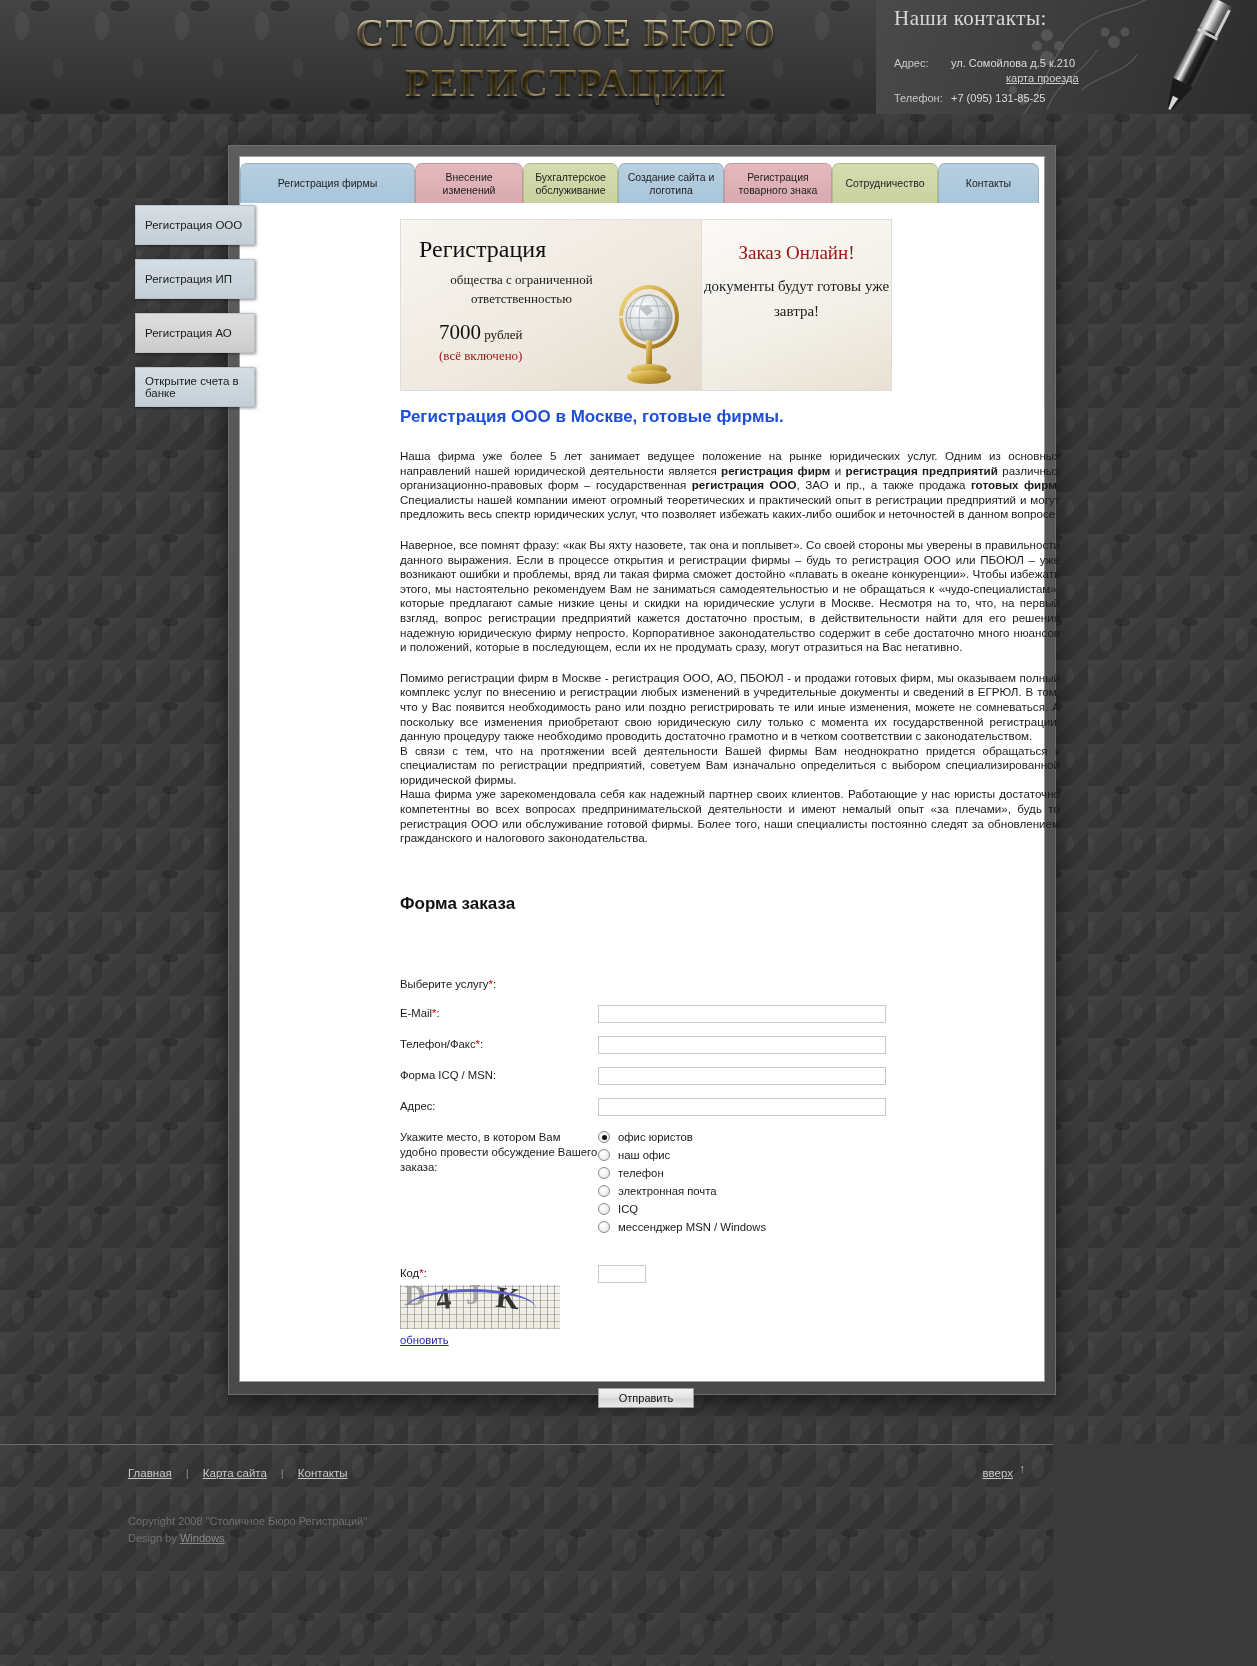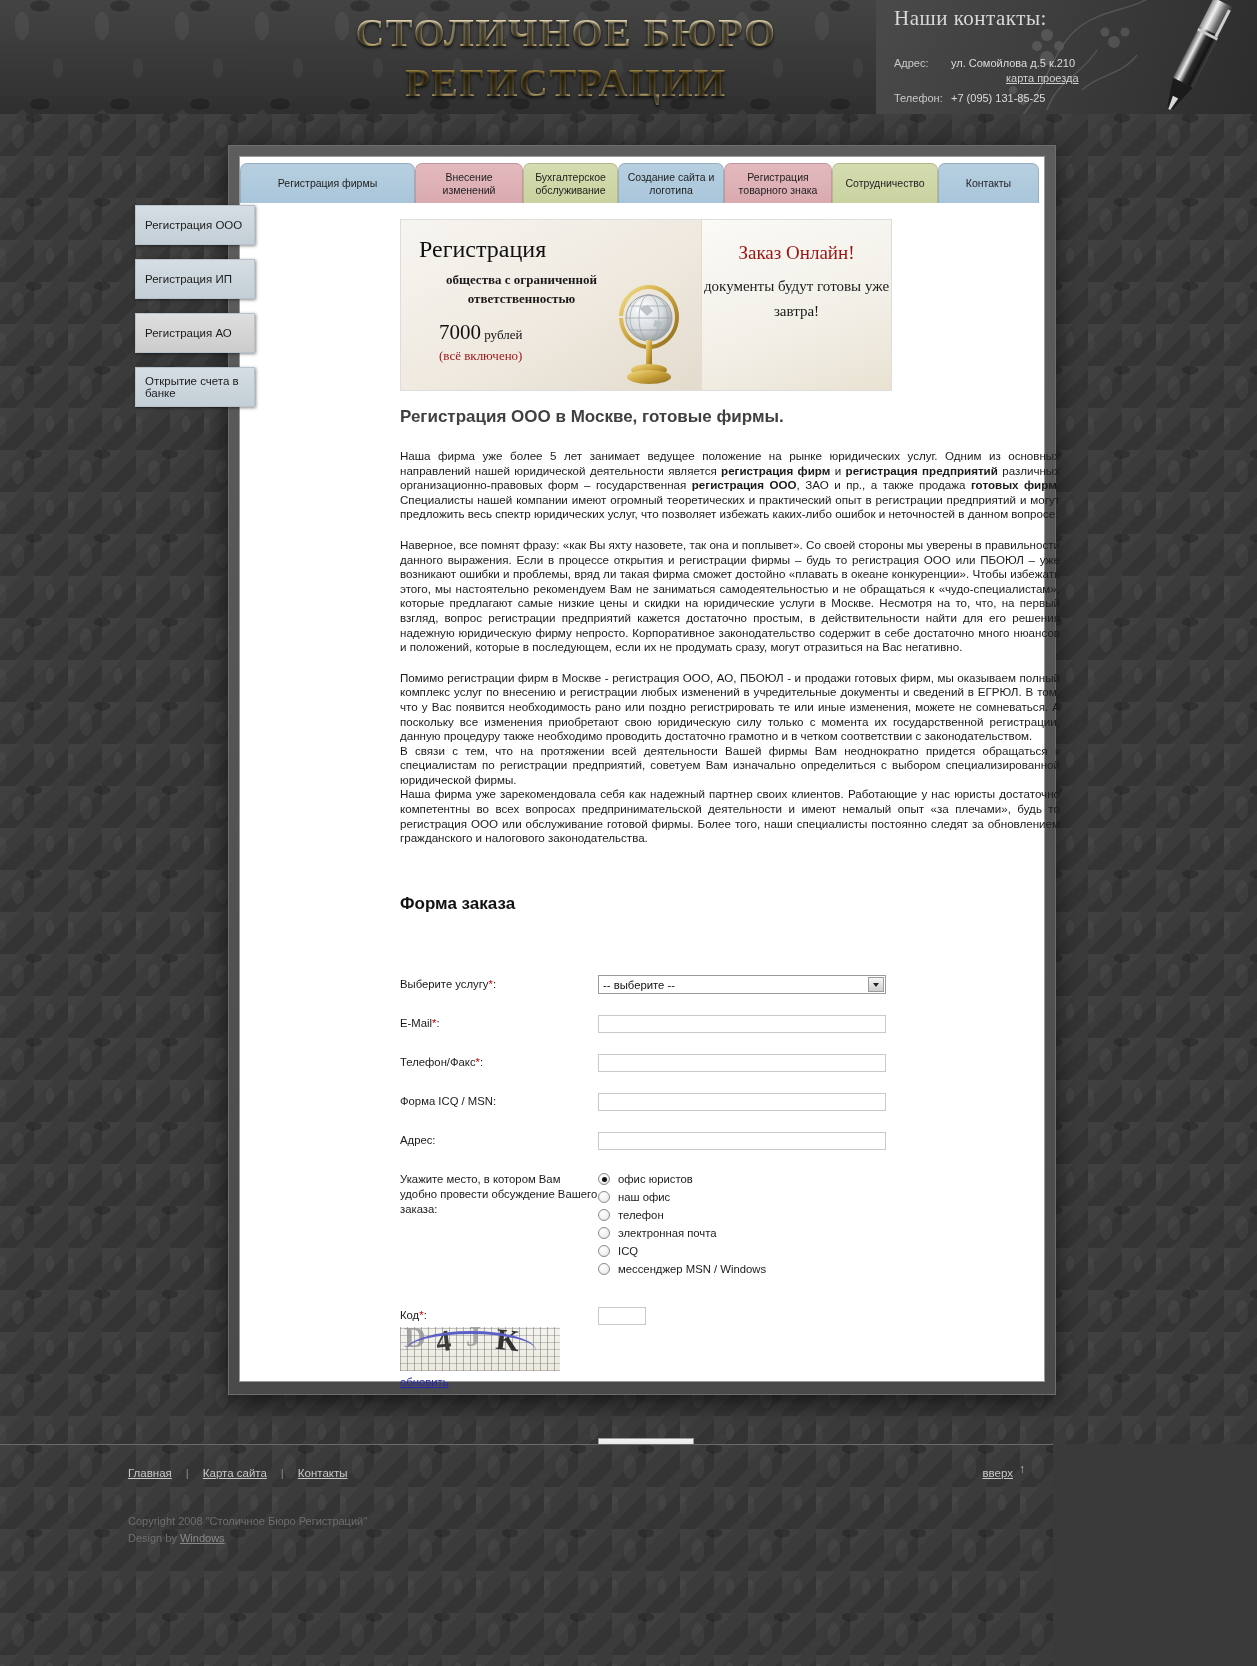--- a/index.html
+++ b/index.html
@@ -135,45 +135,45 @@
     background:linear-gradient(150deg,#f7f5f1 0%,#efe9df 55%,#e3dbcd 100%);
     position:relative; overflow:hidden;
   }
   #banner-right {
     flex:1; height:100%;
     background:linear-gradient(160deg,#fbfaf7 0%,#f2efe7 60%,#e9e2d2 100%);
     position:relative; overflow:hidden;
     border-left:1px solid #e2ddd2;
   }
   #bl-t1 { position:absolute; left:18px; top:16px; font-family:"Liberation Serif",serif; font-size:24px; color:#111; }
-  #bl-t2 { position:absolute; left:18px; top:50px; width:205px; text-align:center; font-family:"Liberation Serif",serif; font-size:13px; line-height:19px; color:#1a1a1a;font-weight:bold; }
+  #bl-t2 { position:absolute; left:18px; top:50px; width:205px; text-align:center; font-family:"Liberation Serif",serif; font-size:13px; line-height:19px; color:#1a1a1a; }
   #bl-t3 { position:absolute; left:38px; top:100px; font-family:"Liberation Serif",serif; font-size:13px; color:#111; }
   #bl-t3 b { font-size:21px; font-weight:400; }
   #bl-t4 { position:absolute; left:38px; top:128px; font-family:"Liberation Serif",serif; font-size:13px; color:#9c1414; }
   #globe {
     position:absolute; right:14px; bottom:2px; width:78px; height:106px;
   }
   #br-t1 { position:absolute; left:0; right:0; top:22px; text-align:center; font-family:"Liberation Serif",serif; font-size:19px; color:#9c1414; }
   #br-t2 { position:absolute; left:0; right:0; top:54px; text-align:center; font-family:"Liberation Serif",serif; font-size:15px; line-height:25px; color:#1a1a1a; }
 
   
   #article { position:absolute; left:160px; top:250px; width:660px; }
-  h1#page-title { margin:0 0 22px; font-size:17px; font-weight:700; color:#404040; }
+  h1#page-title { margin:0 0 22px; font-size:17px; font-weight:700; color:#1d4ed8; }
   .para {
     margin:0 0 16px; font-size:11.6px; line-height:14.6px;
     color:#1a1a1a; text-align:justify;
   }
   .para.tight { margin-bottom:0; }
   .para b { font-weight:700; }
 
   h2#form-title { margin:48px 0 0; font-size:17px; font-weight:700; color:#111; }
 
   
   #order-form { position:absolute; left:160px; top:818px; width:660px; }
-  .frow { display:flex; margin-bottom:20px; }
+  .frow { display:flex; margin-bottom:12px; }
   .flabel { width:198px; font-size:11.3px; line-height:15px; color:#1a1a1a; padding-top:2px; }
   .req { color:#c00; }
   .fctrl { flex:1; }
   .txt {
     width:288px; height:18px;
     border:1px solid #c9c9c9; background:#fff;
     font-family:"Liberation Sans",sans-serif; font-size:11px;
     padding:0 3px; color:#111;
   }
   .sel {
@@ -387,28 +387,20 @@
       <p class="para tight">В связи с тем, что на протяжении всей деятельности Вашей фирмы Вам неоднократно придется обращаться к специалистам по регистрации предприятий, советуем Вам изначально определиться с выбором специализированной юридической фирмы.</p>
       <p class="para">Наша фирма уже зарекомендовала себя как надежный партнер своих клиентов. Работающие у нас юристы достаточно компетентны во всех вопросах предпринимательской деятельности и имеют немалый опыт «за плечами», будь то регистрация ООО или обслуживание готовой фирмы. Более того, наши специалисты постоянно следят за обновлением гражданского и налогового законодательства.</p>
 
       <h2 id="form-title">Форма заказа</h2>
     </div>
 
     <div id="order-form">
 
       <div class="frow">
         <div class="flabel"><span>Выберите услугу</span><span class="req">*</span>:</div>
-        <div class="fctrl">
-          <div class="sel">
-            <span>-- выберите --</span>
-            <span class="arrowbox">
-                <i></i>
-              </span>
-          </div>
-        </div>
       </div>
 
       <div class="frow">
         <div class="flabel"><span>E-Mail</span><span class="req">*</span>:</div>
         <div class="fctrl">
           <input class="txt" type="text" value="" style="">
         </div>
       </div>
 
 

